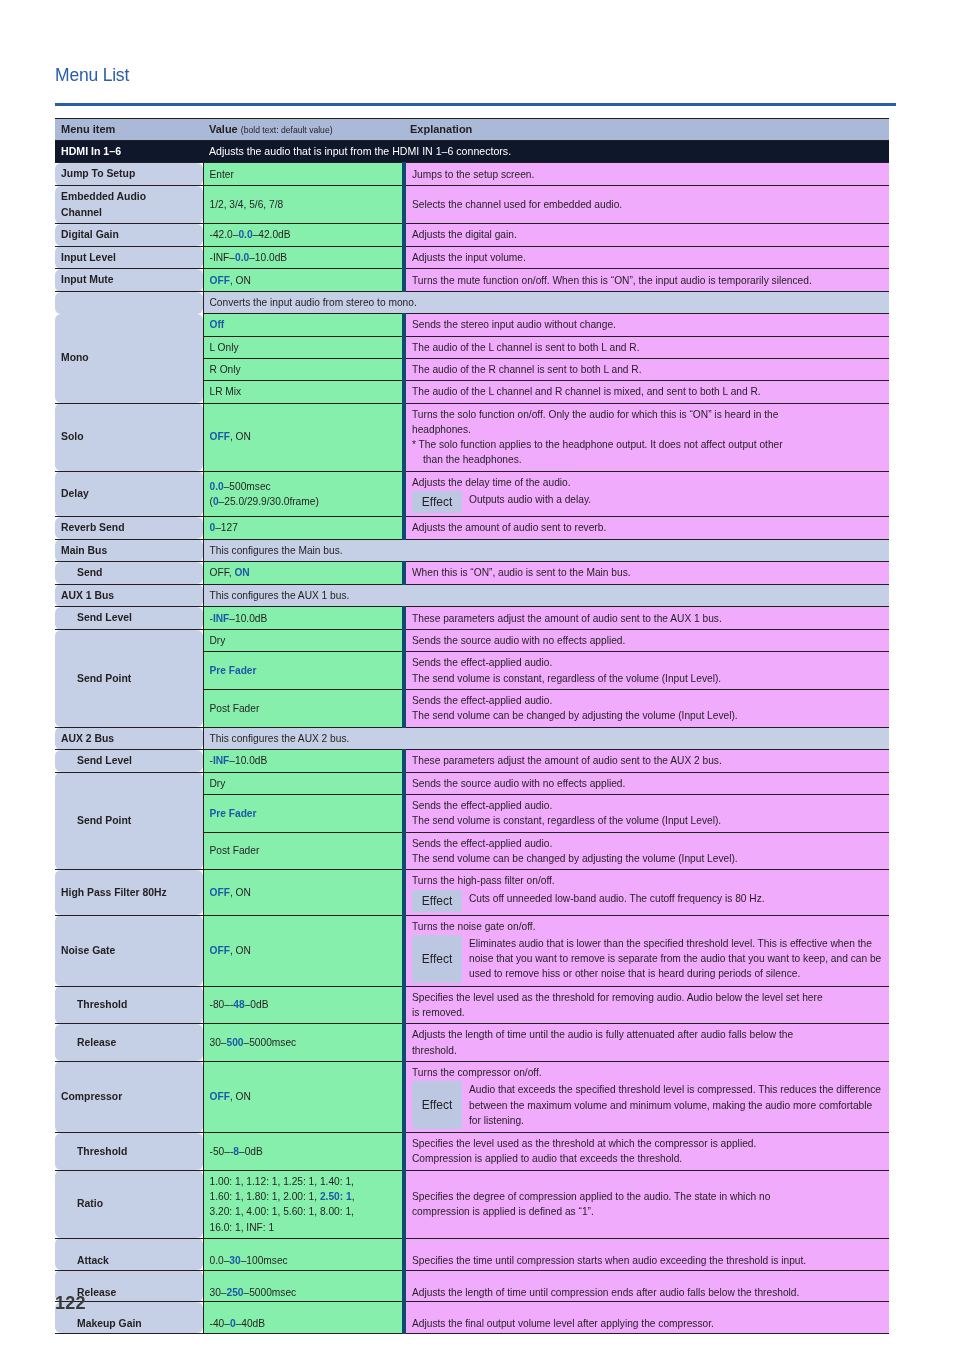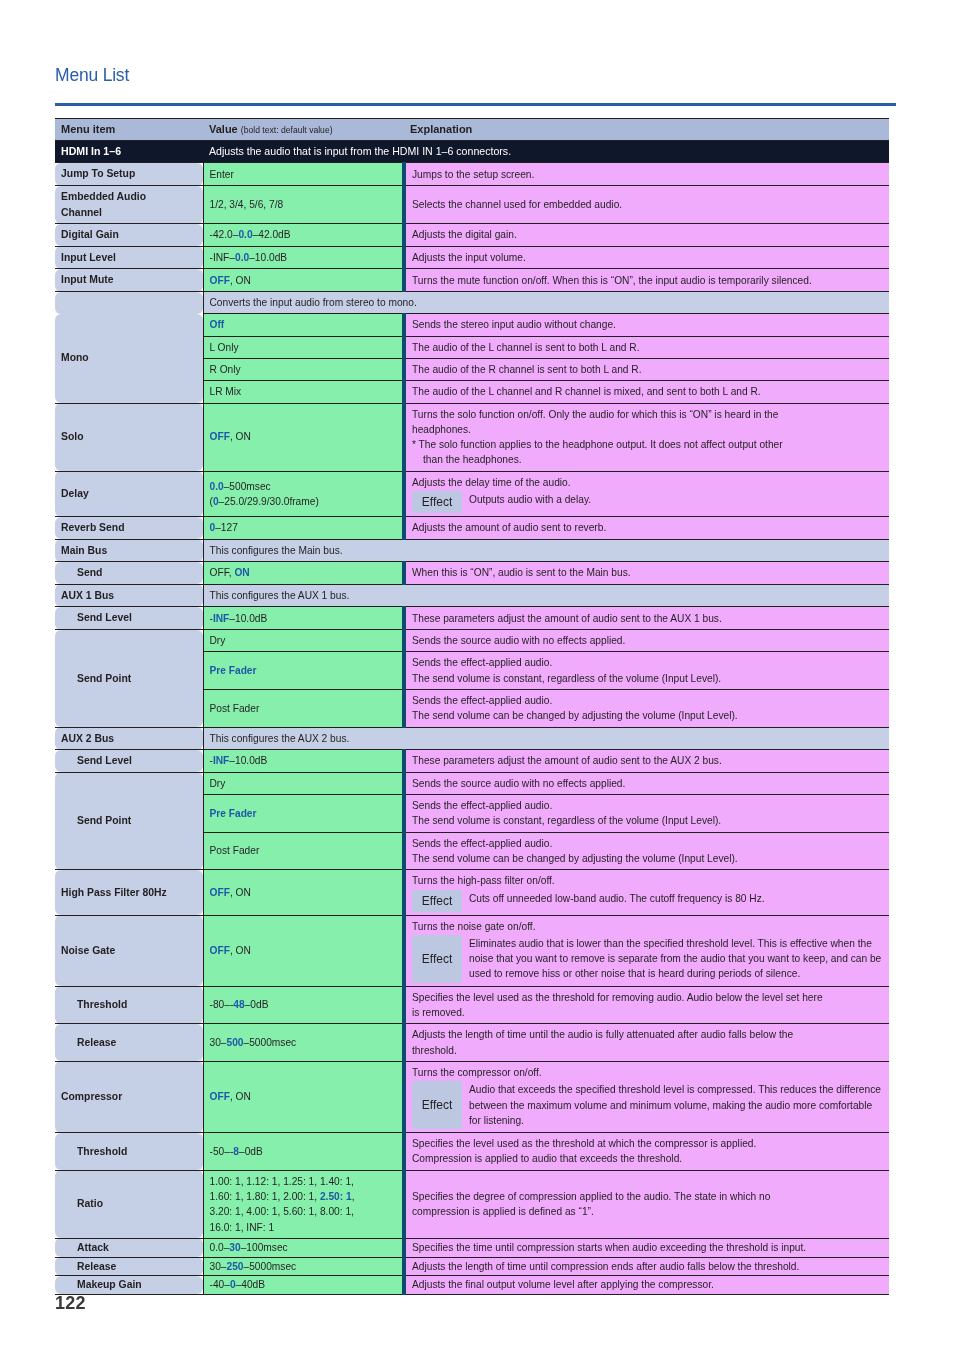--- a/index.html
+++ b/index.html
@@ -71,21 +71,21 @@
     border-radius:6px;
   }
   td.item.indent1 { padding-left:22px; }
   td.item.nob { border-bottom:none; }
   td.item.nb-all { border-top:none; border-bottom:none; }
 
   
   td.val { border-right:4px solid #0c4a6e; background:#86efac; }
   td.exp { background:#f0abfc; }
 
-  td.thin { padding-top:1px; padding-bottom:1px; }
+  td.thin { padding-top:14px; padding-bottom:1px; }
 
   b.dv { color:#1c5aa8; font-weight:bold; }
 
   .eff-row { display:flex; align-items:stretch; margin-top:1px; }
   .eff-badge {
     background:#bcc8e2; color:#231f20;
     font-size:12px; padding:2px 6px;
     display:flex; align-items:center; justify-content:center;
     flex:0 0 auto; min-width:38px;
   }

